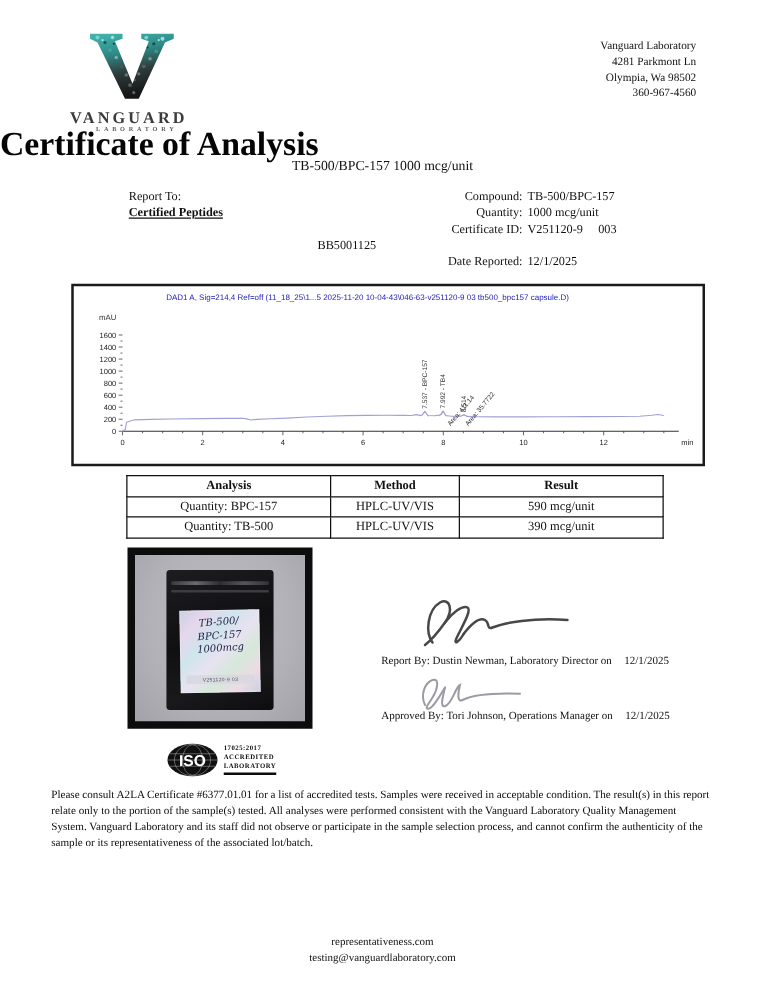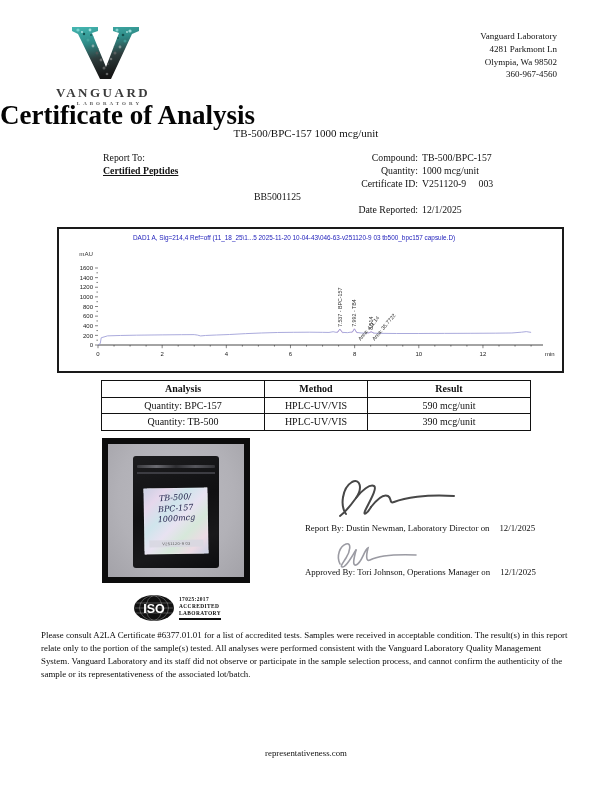--- a/index.html
+++ b/index.html
@@ -321,15 +321,16 @@
       <div>17025:2017</div>
       <div>ACCREDITED</div>
       <div>LABORATORY</div>
     </div>
   </div>
 
   <div class="disclaimer">Please consult A2LA Certificate #6377.01.01 for a list of accredited tests. Samples were received in acceptable condition. The result(s) in this report relate only to the portion of the sample(s) tested. All analyses were performed consistent with the Vanguard Laboratory Quality Management System. Vanguard Laboratory and its staff did not observe or participate in the sample selection process, and cannot confirm the authenticity of the sample or its representativeness of the associated lot/batch.</div>
 
   <div class="footer">
     <div>representativeness.com</div>
+    <div>testing@vanguardlaboratory.com</div>
   </div>
 
 </div>
 
 </body></html>

